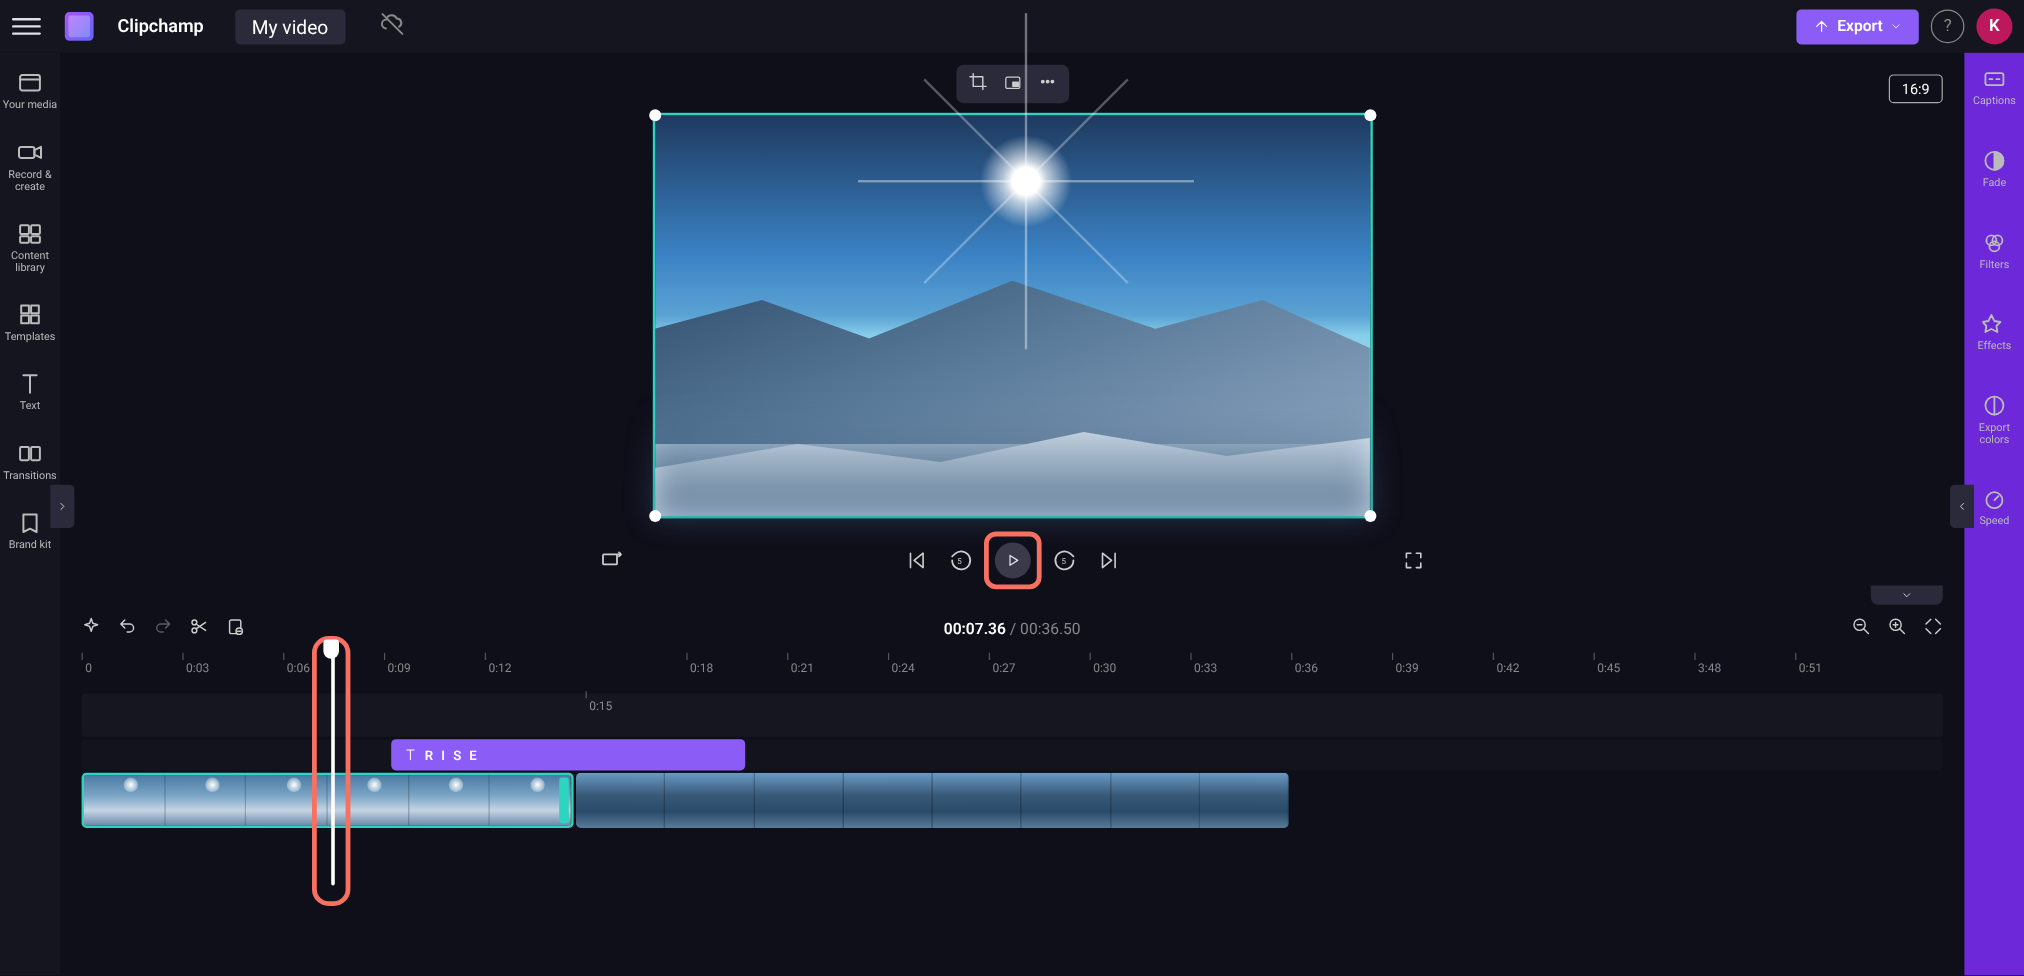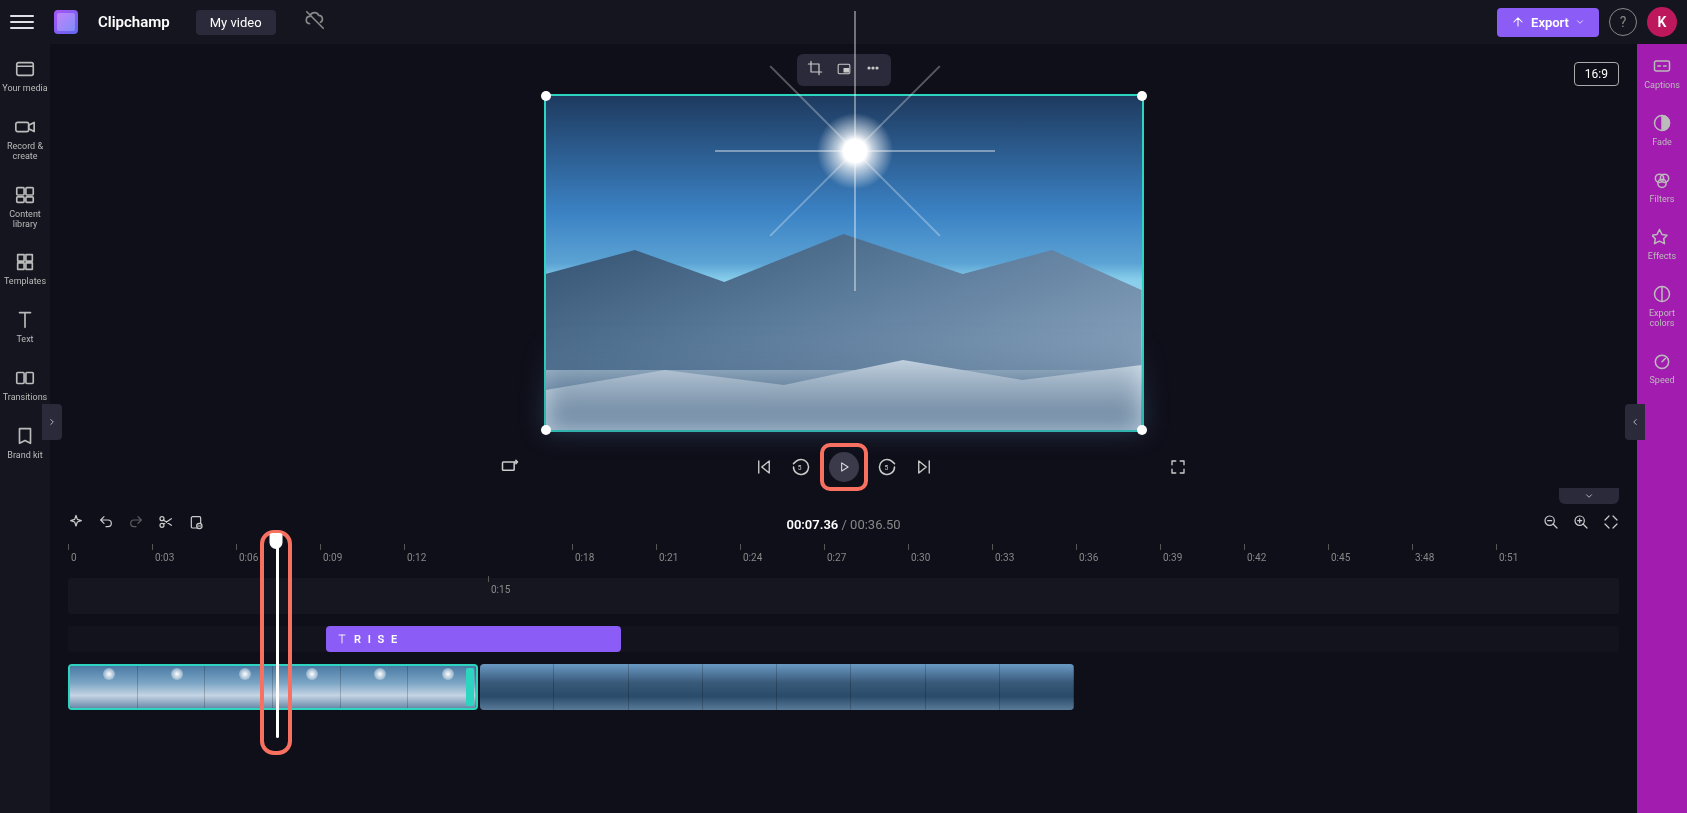--- a/index.html
+++ b/index.html
@@ -3,32 +3,32 @@
 <meta charset="utf-8">
 <style>
 *{margin:0;padding:0;box-sizing:border-box;font-family:-apple-system,BlinkMacSystemFont,'Segoe UI',Roboto,sans-serif}
 body{background:#0f0f1a;color:#e0e0e8;width:1687px;height:813px;overflow:hidden;position:relative}
 .topbar{height:44px;background:#15151f;display:flex;align-items:center;padding:0 10px;gap:20px}
 .hamburger{width:24px;height:24px;display:flex;flex-direction:column;justify-content:center;gap:4px;cursor:pointer}
 .hamburger span{height:2px;background:#e0e0e8;border-radius:1px}
 .logo{width:24px;height:24px;background:linear-gradient(135deg,#a855f7,#6366f1);border-radius:4px;position:relative}
 .logo::after{content:'';position:absolute;top:3px;left:3px;right:3px;bottom:3px;background:linear-gradient(135deg,#c084fc,#818cf8);border-radius:2px}
 .brand{font-size:15px;font-weight:600;color:#fff}
-.title-box{background:#2a2a3a;padding:5px 14px;border-radius:4px;font-size:13px;color:#fff;margin-left:6px}
+.title-box{background:#2a2a3a;padding:5px 14px;border-radius:4px;font-size:16px;color:#fff;margin-left:6px}
 .cloud-icon{margin-left:8px;color:#888}
 .topbar-right{margin-left:auto;display:flex;align-items:center;gap:10px}
 .export-btn{background:#8b5cf6;color:#fff;padding:7px 14px;border-radius:4px;font-size:13px;font-weight:600;display:flex;align-items:center;gap:6px;cursor:pointer}
 .help-icon{width:28px;height:28px;border:1.5px solid #888;border-radius:50%;display:flex;align-items:center;justify-content:center;font-size:14px;color:#888;cursor:pointer}
 .avatar{width:30px;height:30px;background:#be185d;border-radius:50%;display:flex;align-items:center;justify-content:center;color:#fff;font-weight:600;font-size:14px;cursor:pointer}
 .left-sidebar{position:absolute;left:0;top:44px;width:50px;bottom:0;background:#15151f;display:flex;flex-direction:column;align-items:center;padding-top:12px;gap:18px}
 .sb-item{display:flex;flex-direction:column;align-items:center;gap:4px;cursor:pointer;color:#bbb;width:100%;padding:2px 0}
 .sb-item svg{width:22px;height:22px}
 .sb-label{font-size:9px;text-align:center;line-height:1.1;color:#bbb}
 .sb-expand{position:absolute;right:-12px;top:360px;width:20px;height:36px;background:#2a2a3a;border-radius:0 4px 4px 0;display:flex;align-items:center;justify-content:center;cursor:pointer}
-.right-sidebar{position:absolute;right:0;top:44px;width:50px;bottom:0;background:#a21caf;display:flex;flex-direction:column;align-items:center;padding-top:12px;gap:23px}
+.right-sidebar{position:absolute;right:0;top:44px;width:50px;bottom:0;background:#6d28d9;display:flex;flex-direction:column;align-items:center;padding-top:12px;gap:34px}
 .rsb-item{display:flex;flex-direction:column;align-items:center;gap:4px;cursor:pointer;color:#bbb}
 .rsb-item svg{width:20px;height:20px}
 .rsb-label{font-size:9px;text-align:center;color:#bbb}
 .rsb-collapse{position:absolute;left:-12px;top:360px;width:20px;height:36px;background:#2a2a3a;border-radius:4px 0 0 4px;display:flex;align-items:center;justify-content:center;cursor:pointer}
 .canvas-area{position:absolute;left:50px;right:50px;top:44px;height:445px;display:flex;flex-direction:column;align-items:center}
 .crop-toolbar{background:#2a2a3a;border-radius:6px;padding:6px 10px;display:flex;gap:12px;margin-top:10px;align-items:center}
 .crop-toolbar span{cursor:pointer;color:#ccc}
 .aspect-badge{position:absolute;right:18px;top:18px;border:1.5px solid #aaa;padding:4px 10px;border-radius:4px;font-size:12px;color:#fff;cursor:pointer}
 .preview{margin-top:8px;width:600px;height:338px;border:2px solid #2dd4bf;position:relative;background:linear-gradient(180deg,#1e3a5f 0%,#3b82c4 35%,#5ba3d4 50%,#87ceeb 55%,#c4d8e8 75%,#4a6a8a 100%)}
 .sun{position:absolute;top:10px;left:52%;transform:translateX(-50%);width:90px;height:90px;background:radial-gradient(circle,#fff 0%,#fff 18%,rgba(255,255,255,.7) 28%,transparent 60%);border-radius:50%}
@@ -56,21 +56,21 @@
 .tl-tool{cursor:pointer;color:#ccc}
 .tl-timecode{position:absolute;left:50%;transform:translateX(-50%);font-size:13px}
 .tc-current{color:#fff;font-weight:600}
 .tc-total{color:#888}
 .tl-zoom{margin-left:auto;display:flex;gap:14px}
 .ruler{height:28px;position:relative;margin-top:6px;display:flex;font-size:10px;color:#888}
 .ruler-mark{position:absolute;top:0;height:100%;display:flex;flex-direction:column}
 .ruler-mark::before{content:'';width:1px;height:6px;background:#555}
 .ruler-mark span{margin-top:2px;margin-left:3px}
 .tracks{position:relative;margin-top:6px}
-.track{height:26px;margin-bottom:12px;position:relative;background:rgba(255,255,255,.02);border-radius:3px}
+.track{height:26px;margin-bottom:2px;position:relative;background:rgba(255,255,255,.02);border-radius:3px}
 .track.empty{height:36px;background:rgba(255,255,255,.03)}
 .text-clip{position:absolute;height:26px;background:#8b5cf6;border-radius:4px;display:flex;align-items:center;padding:0 10px;gap:6px;font-size:11px;letter-spacing:2px;font-weight:600;color:#fff}
 .video-track{height:46px;display:flex;gap:2px;margin-bottom:2px}
 .clip1{width:410px;height:46px;border:2px solid #2dd4bf;border-radius:4px;display:flex;overflow:hidden;position:relative;background:linear-gradient(90deg,#3a5a7a,#5a8aaa,#3a5a7a,#5a8aaa)}
 .clip1::before,.clip1::after{content:'';position:absolute;width:8px;top:2px;bottom:2px;background:#2dd4bf;border-radius:2px}
 .clip1::before{left:2px}.clip1::after{right:2px}
 .clip1-inner{flex:1;display:flex}
 .thumb{flex:1;background:linear-gradient(180deg,#4a7aa4 0%,#7aa4c4 40%,#c4d4e4 70%,#6a8aaa 100%);position:relative;border-right:1px solid rgba(0,0,0,.2)}
 .thumb::after{content:'';position:absolute;top:2px;left:50%;width:12px;height:12px;background:radial-gradient(circle,#fff,transparent);border-radius:50%}
 .clip2{width:594px;height:46px;display:flex;overflow:hidden;border-radius:4px}

